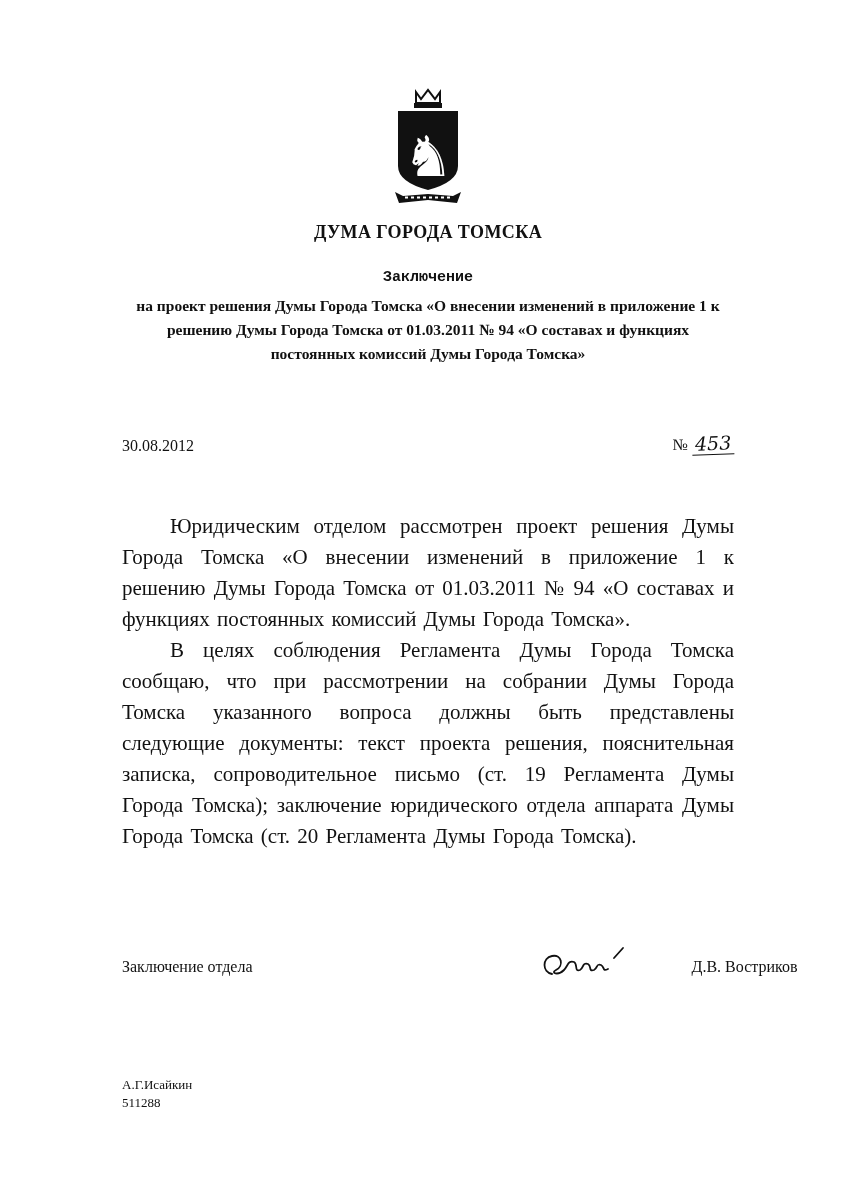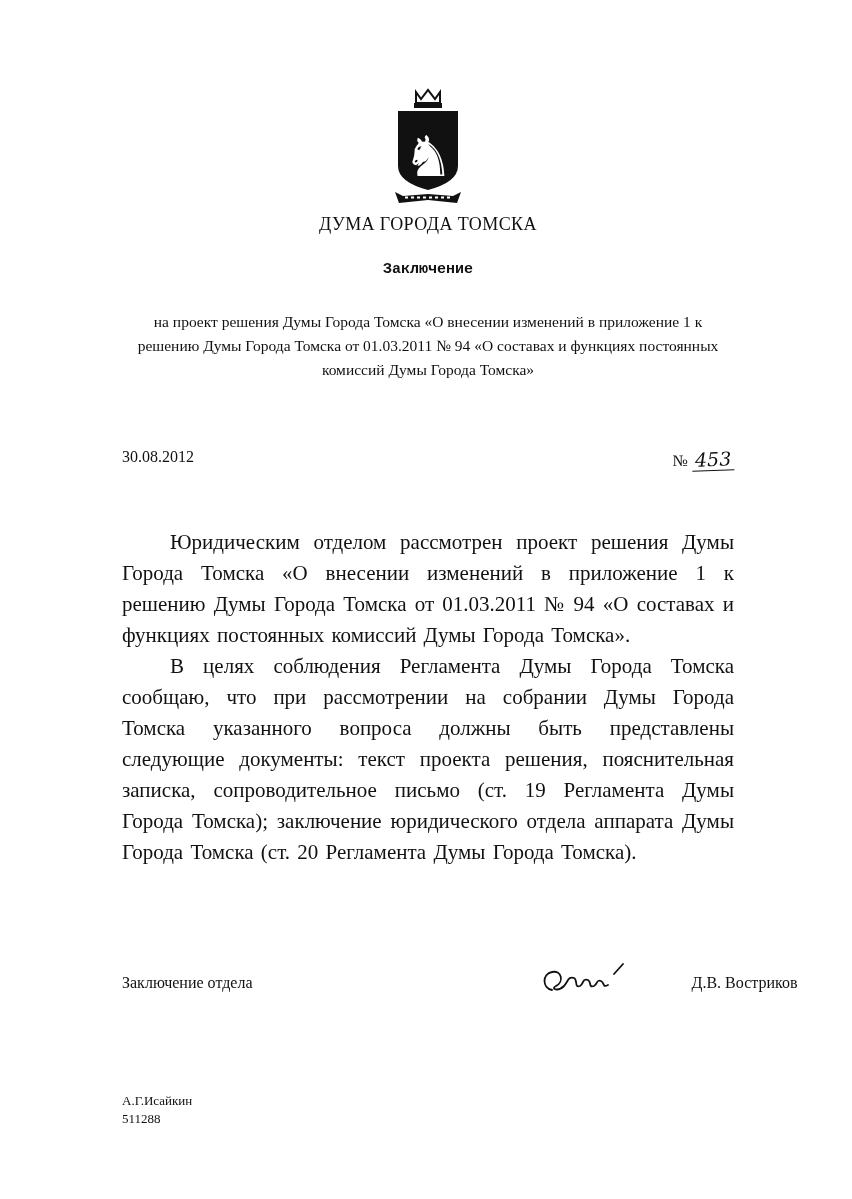--- a/index.html
+++ b/index.html
@@ -17,51 +17,51 @@
   .content {
     padding: 86px 118px 0 122px;
   }
   .emblem-wrap {
     text-align: center;
     margin-bottom: 2px;
   }
   .emblem-wrap svg { display: inline-block; }
   .org-name {
     text-align: center;
-    font-weight: normal;
+    font-weight: bold;
     font-size: 18px;
     letter-spacing: 0.4px;
-    margin-top: 4px;
+    margin-top: 12px;
   }
   .dept-name {
     text-align: center;
     font-weight: bold;
     font-size: 19px;
     letter-spacing: 0.4px;
     margin-top: 12px;
   }
   .doc-title {
     text-align: center;
     font-weight: bold;
     font-size: 15px;
     margin-top: 26px;
     font-family: Liberation Mono, monospace;
   }
   .subject {
     text-align: center;
-    font-weight: normal;
+    font-weight: bold;
     font-size: 15.5px;
     line-height: 1.55;
-    margin-top: 32px;
+    margin-top: 8px;
     padding: 0 6px;
   }
   .meta-row {
     display: flex;
     justify-content: space-between;
-    align-items: flex-start;
+    align-items: flex-end;
     margin-top: 66px;
     font-size: 16px;
   }
   .doc-number { font-size: 16px; }
   .doc-number .handwritten {
     display: inline-block;
     font-family: "DejaVu Serif", serif;
     font-style: italic;
     font-size: 19px;
     border-bottom: 1.5px solid #111;

